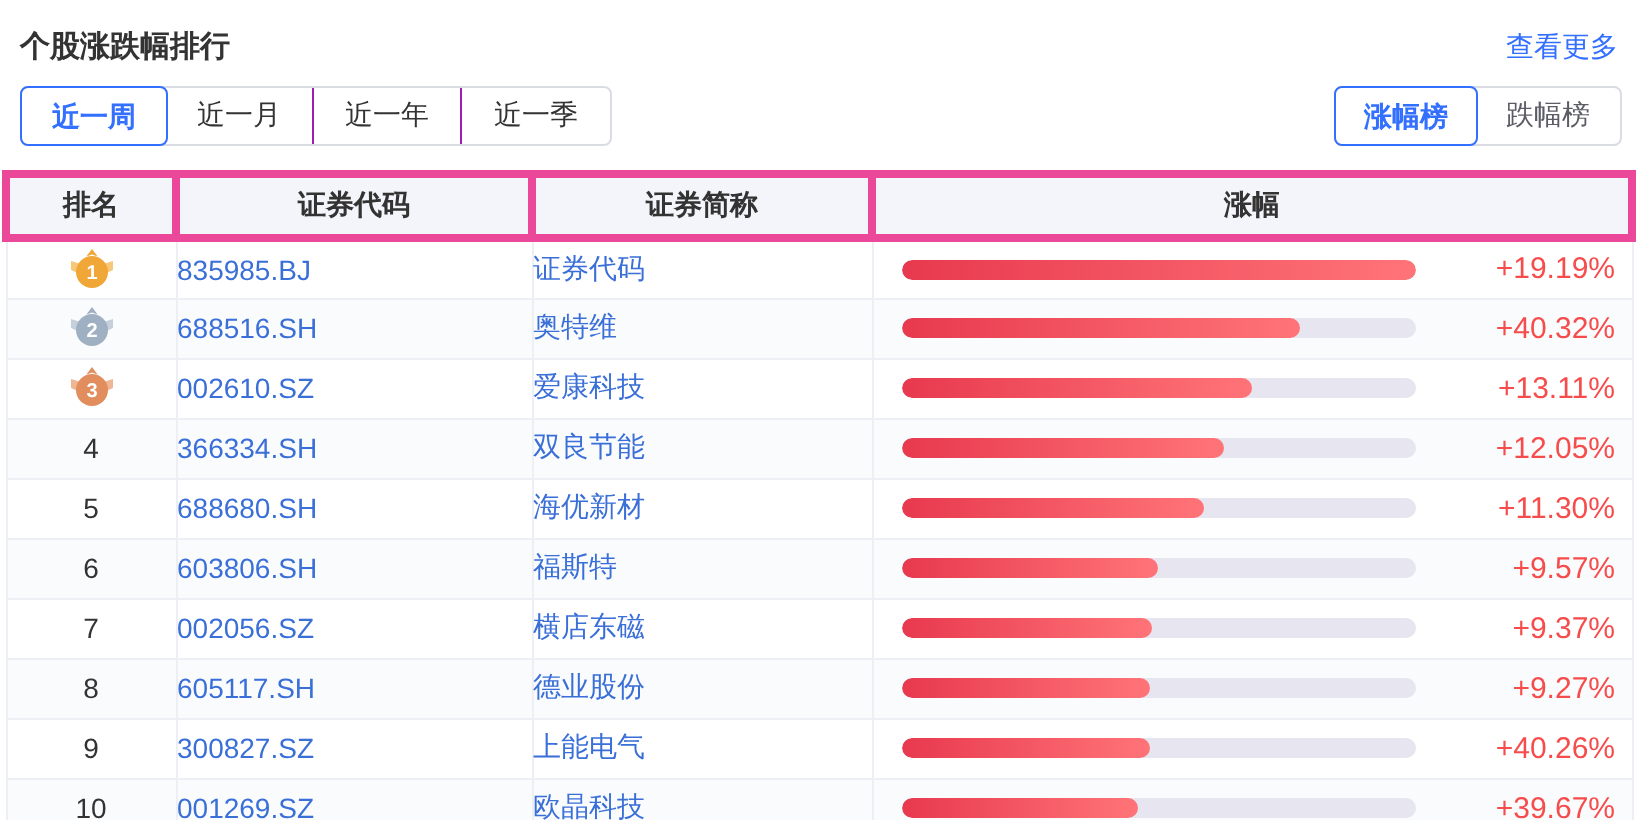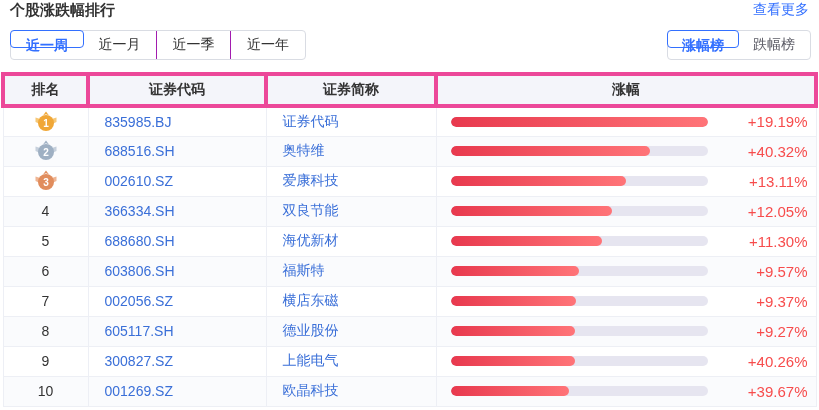--- a/index.html
+++ b/index.html
@@ -1,47 +1,47 @@
 <!DOCTYPE html>
 <html style="--accent: #3370ff; --link: #3a6fd8; --red: #f74c4c; --barFrom: #e8394e; --barTo: #ff7478;"><head>
 <meta charset="utf-8">
 <style>
   * { margin:0; padding:0; box-sizing:border-box; }
   html,body { width:819px; height:410px; background:#fff;
     font-family:"Liberation Sans","DejaVu Sans",sans-serif; }
   .page { width:819px; height:410px; position:relative; overflow:hidden; }
 
-  .top-row { display:flex; justify-content:space-between; align-items:flex-start;
-    padding:1px 10px 0 10px; }
+  .top-row { display:flex; justify-content:space-between; align-items:flex-end;
+    padding:14px 10px 0 10px; }
   .page-title { font-size:15px; font-weight:bold; color:#333; }
   .more-link { font-size:14px; color:var(--accent,#3370ff); text-decoration:none; cursor:pointer; }
 
   .tabs-row { display:flex; justify-content:space-between; align-items:center;
     padding:10px 8px 0 10px; }
   .seg { display:flex; border:1px solid #d9dce3; border-radius:4px; background:#fff; }
   .seg-item { min-width:74px; height:28px; line-height:26px; text-align:center;
     font-size:14px; color:#333; cursor:pointer; border-right:1px solid #a21caf; padding:0 10px; }
   .seg-item:last-child { border-right:none; }
   .seg-item.selected { color:var(--accent,#3370ff); font-weight:bold;
-    border:1px solid var(--accent,#3370ff); border-radius:4px; margin:-1px; height:18px;
+    border:1px solid var(--accent,#3370ff); border-radius:4px; margin:-1px; height:30px;
     line-height:28px; background:#fff; position:relative; z-index:2; }
   .seg.right .seg-item { min-width:72px; color:#5c5c66;text-align:center; }
   .seg.right .seg-item.selected { color:var(--accent,#3370ff); }
 
   .rank-table { width:calc(100% - 2px); margin:12px 1px 0 1px; border-collapse:collapse;
     table-layout:fixed; font-size:14px; }
   .rank-table th { height:32px; background:#f4f5fa; color:#333; font-weight:bold;
     border:4px solid #ec4899; text-align:center; }
   .rank-table td { height:30px; border:1px solid #edeff5; color:#333; }
   .rank-table tr.even td { background:#fafbfd; }
   .col-rank { width:85px; }
   .col-code { width:178px; }
   .col-name { width:170px; }
   td.rank-cell { text-align:center; }
-  td.code-cell, td.name-cell { padding-left:16px; color:var(--link,#3a6fd8); cursor:pointer;margin-top:20px; }
+  td.code-cell, td.name-cell { padding-left:0; color:var(--link,#3a6fd8); cursor:pointer;margin-top:20px; }
   .medal { vertical-align:middle; }
 
   .chg-wrap { display:flex; align-items:center; padding:0 8px 0 14px; }
   .track { flex:1; height:10px; background:#e6e5f0; border-radius:5px; overflow:hidden; }
   .fill { height:10px; border-radius:5px;
     background:linear-gradient(90deg, var(--barFrom,#e8394e), var(--barTo,#ff7478)); }
   .pct { width:76px; text-align:right; color:var(--red,#f74c4c); font-size:15px;margin-left:24px; }
 </style>
 </head>
 <body>
@@ -49,22 +49,22 @@
 <div class="page">
   <div class="top-row">
     <div class="page-title">个股涨跌幅排行</div>
     <a class="more-link">查看更多</a>
   </div>
 
   <div class="tabs-row">
     <div class="seg" id="period-tabs">
         <span class="seg-item selected">近一周</span>
         <span class="seg-item">近一月</span>
+        <span class="seg-item">近一年</span>
         <span class="seg-item">近一季</span>
-        <span class="seg-item">近一年</span>
       </div>
     <div class="seg right" id="board-tabs">
         <span class="seg-item selected">涨幅榜</span>
         <span class="seg-item">跌幅榜</span>
       </div>
   </div>
 
   <table class="rank-table">
     <colgroup>
       <col class="col-rank">

